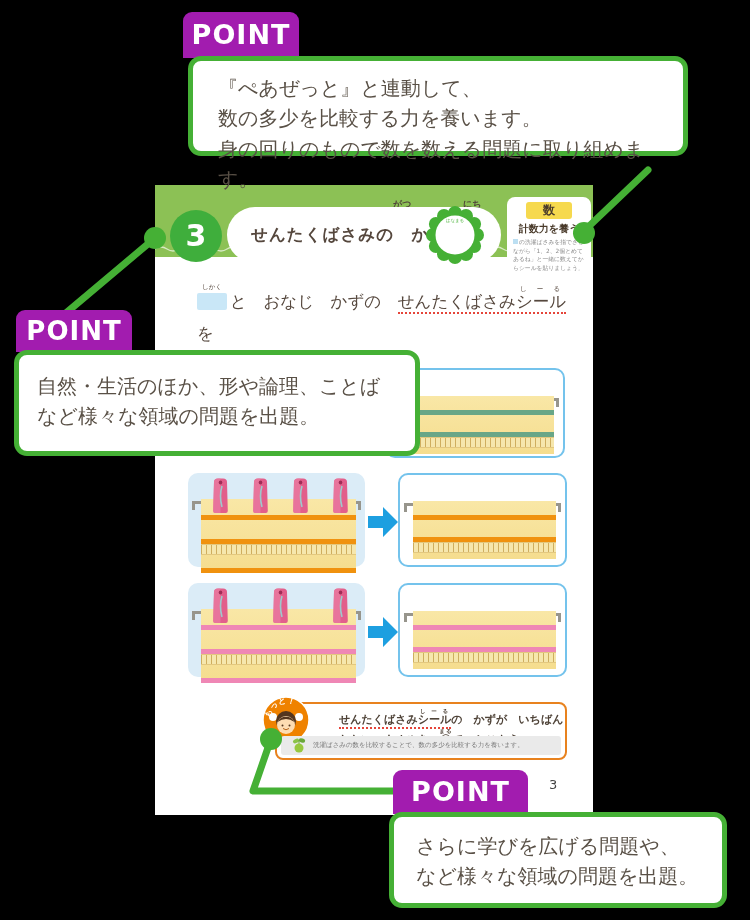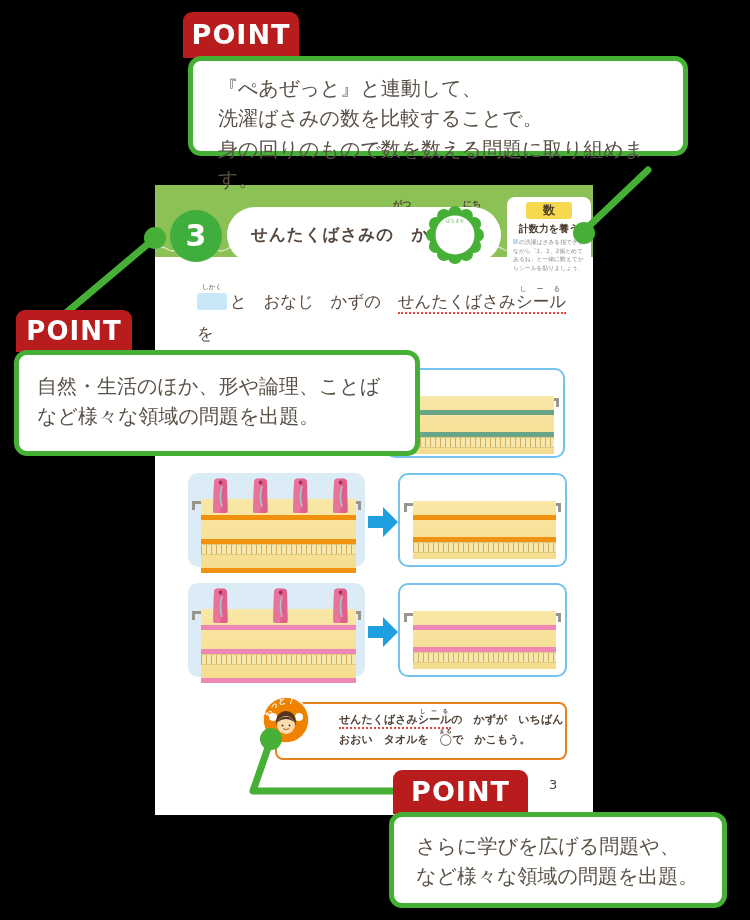--- a/index.html
+++ b/index.html
@@ -57,21 +57,21 @@
          border:2.5px solid #e8821e;border-radius:8px;box-sizing:border-box;}
   .extra .txt{position:absolute;left:62px;top:4px;font-size:11px;font-weight:bold;color:#4f4338;line-height:17px;white-space:nowrap;}
   .extra .txt ruby rt{font-size:5.5px;letter-spacing:1px;}
   .extra .strip{position:absolute;left:4px;right:4px;bottom:3px;height:19px;background:#eaeaea;border-radius:3px;}
   .extra .strip .note{position:absolute;left:32px;top:5px;font-size:6.5px;color:#777;}
   .sprout{position:absolute;left:10px;top:1px;}
   .kid{position:absolute;left:-16px;top:-9px;}
   .pageno{position:absolute;left:394px;top:592px;font-size:13px;color:#444;}
   
   .overlay{position:absolute;left:0;top:0;z-index:5;pointer-events:none;}
-  .co-label{position:absolute;background:#b91c1c;border-radius:9px 9px 0 0;color:#fff;font-weight:bold;
+  .co-label{position:absolute;background:#a21caf;border-radius:9px 9px 0 0;color:#fff;font-weight:bold;
             text-align:center;z-index:6;letter-spacing:1px;}
   .co-body{position:absolute;background:#fff;border:5px solid #45b035;border-radius:13px;z-index:6;
            box-sizing:border-box;color:#595046;font-size:20px;line-height:1.52;}
 </style>
 </head>
 <body>
 
 <div id="stage">
 
   <div class="page">
@@ -242,38 +242,47 @@
         <path d="M16.5,27 A9.5,9.5 0 0 1 33.5,27 Q25,21 16.5,27 Z" fill="#54361f"></path>
         <circle cx="21.5" cy="30.5" r="1" fill="#54361f"></circle>
         <circle cx="28.5" cy="30.5" r="1" fill="#54361f"></circle>
         <path d="M22,33.5 Q25,36 28,33.5" stroke="#b5651d" stroke-width="1" fill="none"></path>
         <text font-size="8" font-weight="bold" fill="#fff"><textPath href="#arcT" startOffset="1">もっと！</textPath></text>
       </svg>
       <div class="txt">
         <div><span class="redline"><span>せんたくばさみ</span><ruby><span>シール</span><rt>しーる</rt></ruby></span><span>の　かずが　いちばん</span></div>
         <div><span>おおい　タオルを　</span><ruby><span>◯</span><rt>まる</rt></ruby><span>で　かこもう。</span></div>
       </div>
+      <div class="strip">
+        <svg class="sprout" width="16" height="16" viewBox="0 0 16 16">
+          <ellipse cx="5" cy="4" rx="3.2" ry="2" fill="#8bc34a" transform="rotate(-25 5 4)"></ellipse>
+          <ellipse cx="11" cy="3.5" rx="3.2" ry="2" fill="#6aa83a" transform="rotate(20 11 3.5)"></ellipse>
+          <path d="M8 3 L8 8" stroke="#6aa83a" stroke-width="1"></path>
+          <circle cx="8" cy="11" r="4.5" fill="#97c83f"></circle>
+        </svg>
+        <span class="note">洗濯ばさみの数を比較することで、数の多少を比較する力を養います。</span>
+      </div>
     </div>
 
     <div class="pageno">3</div>
   </div>
 
   <svg class="overlay" width="750" height="920" viewBox="0 0 750 920">
     <line x1="648" y1="170" x2="585" y2="230" stroke="#45b035" stroke-width="7" stroke-linecap="round"></line>
     <circle cx="584" cy="233" r="11" fill="#45b035"></circle>
     <line x1="155" y1="238" x2="60" y2="318" stroke="#45b035" stroke-width="7" stroke-linecap="round"></line>
     <circle cx="155" cy="238" r="11" fill="#45b035"></circle>
     <polyline points="271,739 253,791 398,791" fill="none" stroke="#45b035" stroke-width="7" stroke-linecap="round" stroke-linejoin="round"></polyline>
     <circle cx="271" cy="739" r="11" fill="#45b035"></circle>
   </svg>
 
   <div class="co-label" style="left:183px;top:12px;width:116px;height:46px;font-size:27px;line-height:46px;">POINT</div>
   <div class="co-body" style="left:188px;top:56px;width:500px;height:100px;padding:12px 0 0 25px;">
     <div>『ぺあぜっと』と連動して、</div>
-    <div>洗濯ばさみの数を比較することで。</div>
+    <div>数の多少を比較する力を養います。</div>
     <div>身の回りのもので数を数える問題に取り組めます。</div>
   </div>
 
   <div class="co-label" style="left:16px;top:310px;width:116px;height:42px;font-size:26px;line-height:42px;">POINT</div>
   <div class="co-body" style="left:14px;top:350px;width:406px;height:106px;padding:16px 8px 0 18px;">
     <div>自然・生活のほか、形や論理、ことば</div>
     <div>など様々な領域の問題を出題。</div>
   </div>
 
   <div class="co-label" style="left:393px;top:770px;width:135px;height:44px;font-size:27px;line-height:44px;">POINT</div>

